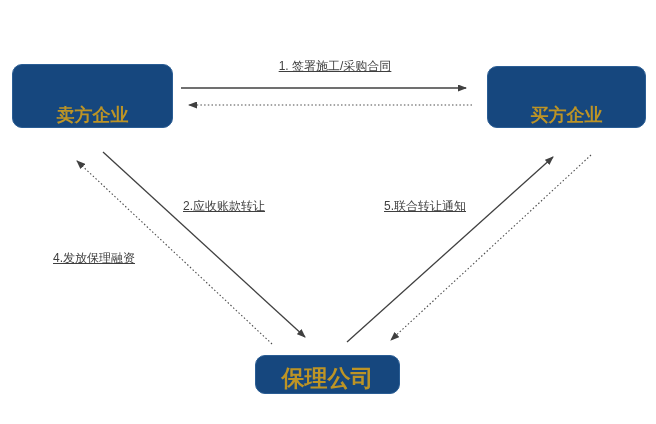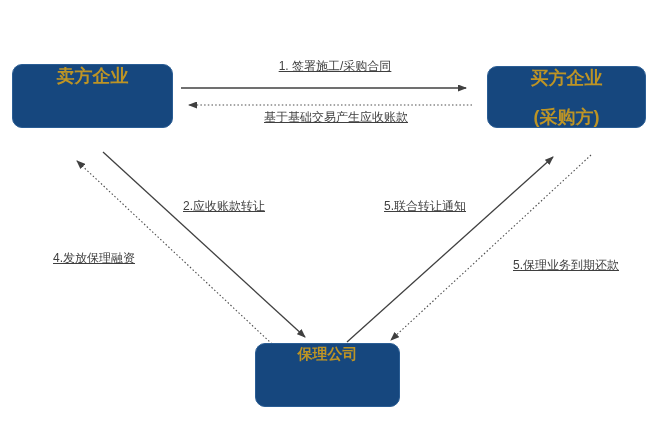--- a/index.html
+++ b/index.html
@@ -24,30 +24,30 @@
   }
   .node {
     position: absolute;
     background: #16477E;
     border: 1px solid #2a5d94;
     border-radius: 10px;
     color: #BD9425;
     display: flex;
     flex-direction: column;
     align-items: center;
-    justify-content: flex-start;
+    justify-content: flex-end;
     text-align: center;
     font-weight: 600;
     font-size: 18px;
     line-height: 1.28;
     box-sizing: border-box;
   }
   .node-seller { left: 12px; top: 64px; width: 161px; height: 64px; }
   .node-buyer  { left: 487px; top: 66px; width: 159px; height: 62px; gap: 16px; }
-  .node-factor { left: 255px; top: 343px; width: 145px; height: 64px; font-size: 15px; }
+  .node-factor { left: 255px; top: 355px; width: 145px; height: 39px; font-size: 23px; }
   .edge-label {
     position: absolute;
     transform: translateX(-50%);
     white-space: nowrap;
     color: #3F3F3F;
     font-size: 12px;
     line-height: 1.1;
     text-decoration: underline;
   }
   .lbl-1 { left: 335px; top: 60px; }
@@ -83,27 +83,24 @@
 
     <line class="edge-dotted" x1="591" y1="155" x2="391" y2="340" marker-end="url(#ah)"></line>
   </svg>
 
   <div class="node node-seller">
     <span>卖方企业</span>
   </div>
 
   <div class="node node-buyer">
     <span>买方企业</span>
-    <span>(采购方)</span>
   </div>
 
   <div class="node node-factor">
     <span>保理公司</span>
   </div>
 
   <div class="edge-label lbl-1">1. 签署施工/采购合同</div>
-  <div class="edge-label lbl-0">基于基础交易产生应收账款</div>
   <div class="edge-label lbl-2">2.应收账款转让</div>
   <div class="edge-label lbl-3">5.联合转让通知</div>
   <div class="edge-label lbl-4">4.发放保理融资</div>
-  <div class="edge-label lbl-5">5.保理业务到期还款</div>
 
 </div>
 
 </body></html>

